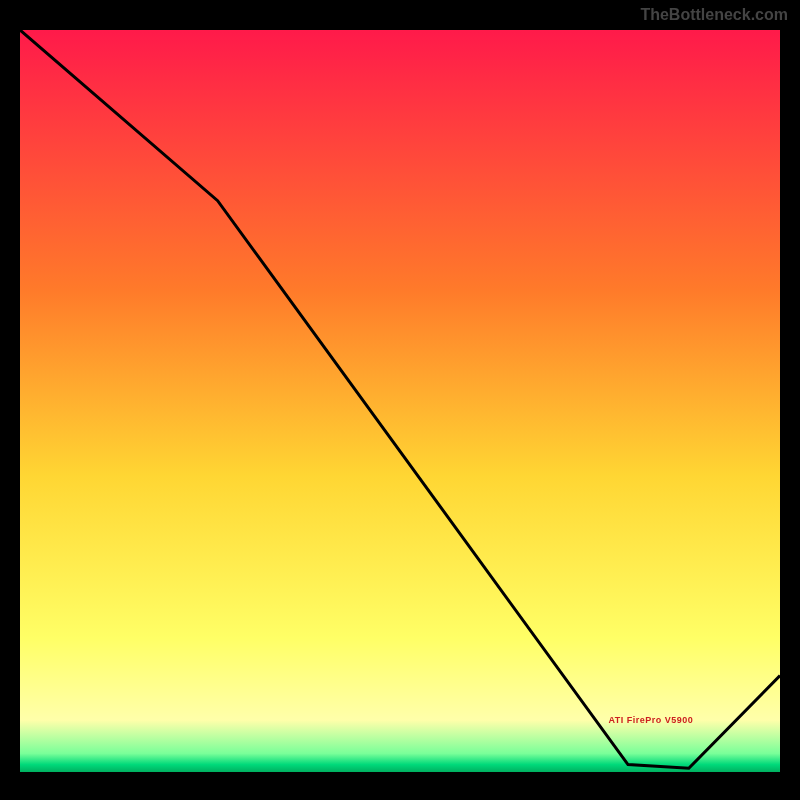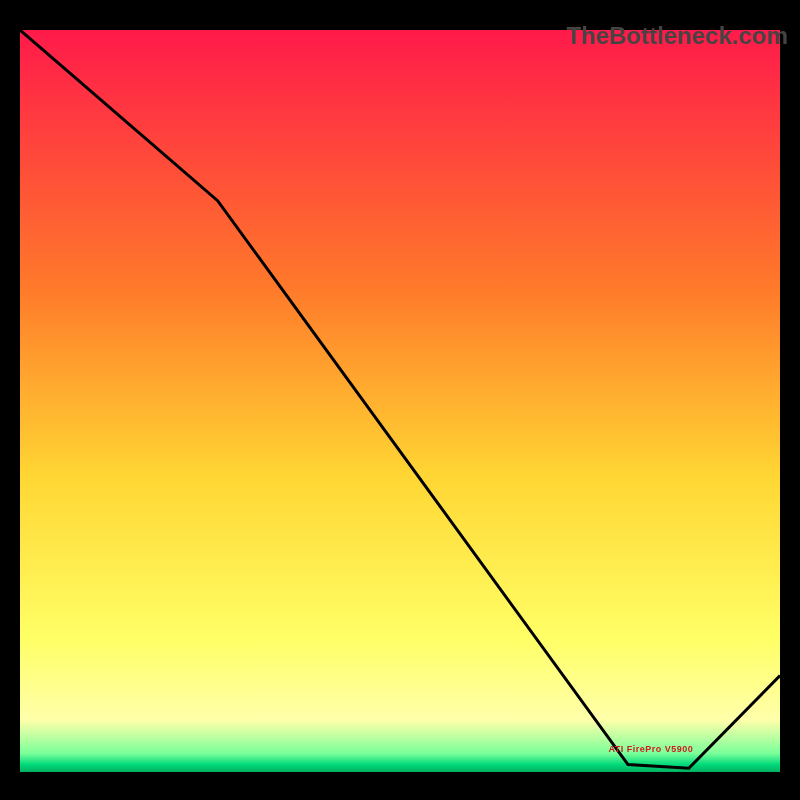--- a/index.html
+++ b/index.html
@@ -12,24 +12,23 @@
     height: 800px;
     background: #000;
     position: relative;
     font-family: Arial, sans-serif;
   }
   .watermark {
     position: absolute;
     top: 6px;
     right: 12px;
     color: #444;
-    font-size: 24px;
+    font-size: 16px;
     font-weight: bold;
     z-index: 10;
-    margin-top: 16px;
   }
   .chart-container {
     position: absolute;
     top: 30px;
     left: 20px;
     width: 760px;
     height: 758px;
     background: #000;
   }
   .plot-area {
@@ -79,15 +78,15 @@
             <stop offset="97.5%" stop-color="#7aff99"></stop>
             <stop offset="99%" stop-color="#00d97a"></stop>
             <stop offset="100%" stop-color="#00b060"></stop>
           </linearGradient>
       </defs>
       <rect x="0" y="0" width="760" height="742" fill="url(#bg-grad)"></rect>
     </svg>
     <svg class="line-layer" viewBox="0 0 760 742" preserveAspectRatio="none">
       <path id="curve-path" fill="none" stroke="#000" stroke-width="3" d="M0.00 0.00 L197.60 170.66 L608.00 734.58 L668.80 738.29 L760.00 645.54"></path>
     </svg>
-    <div class="red-label" id="red-label" style="left: 588.4px; top: 714px;">ΑΤΙ FirePro V5900</div>
+    <div class="red-label" id="red-label" style="left: 588.4px; top: 685px;">ΑΤΙ FirePro V5900</div>
   </div>
 </div>
 
 </body></html>

